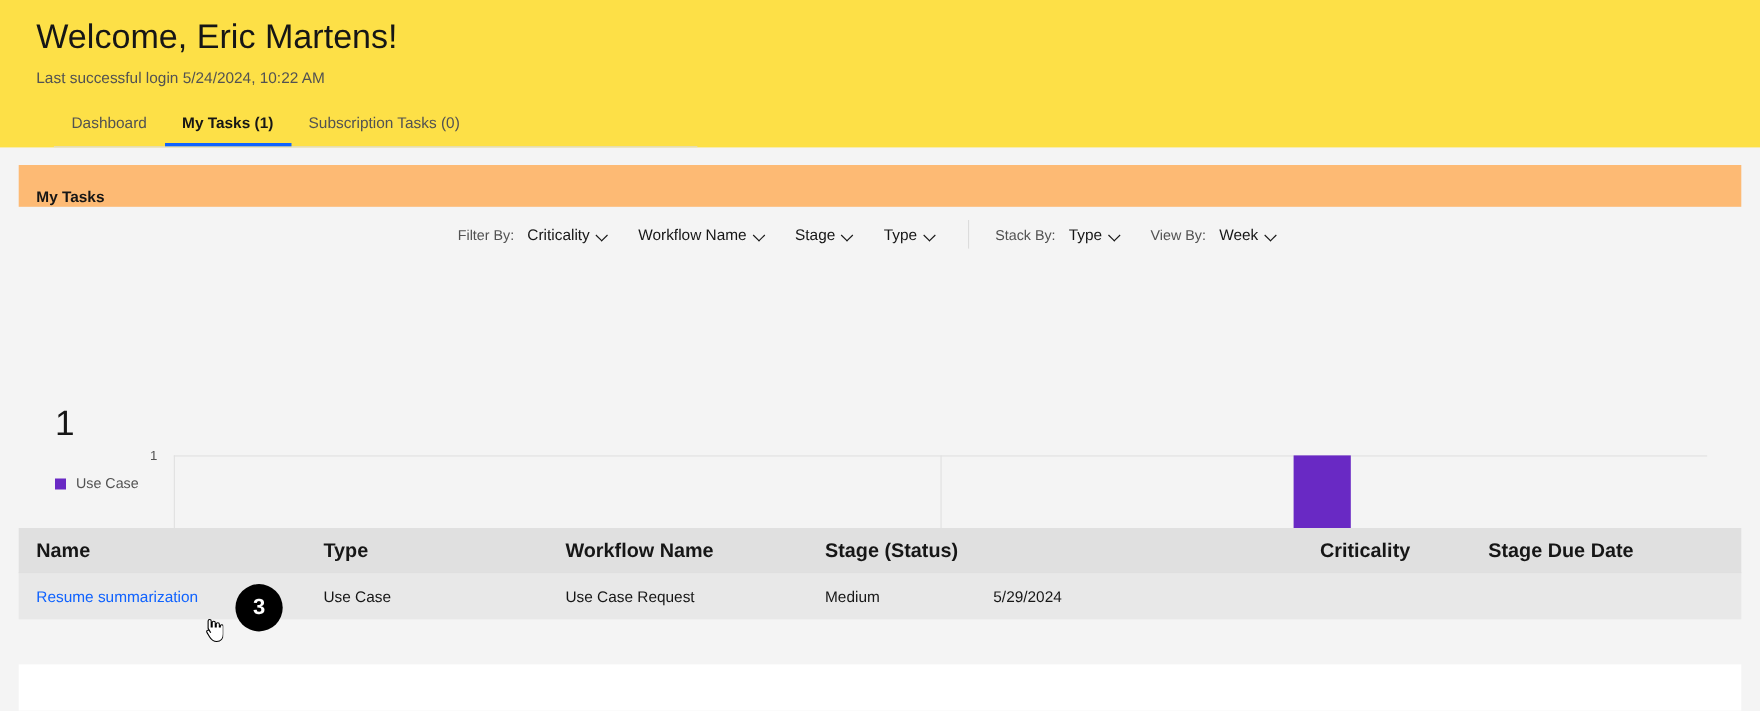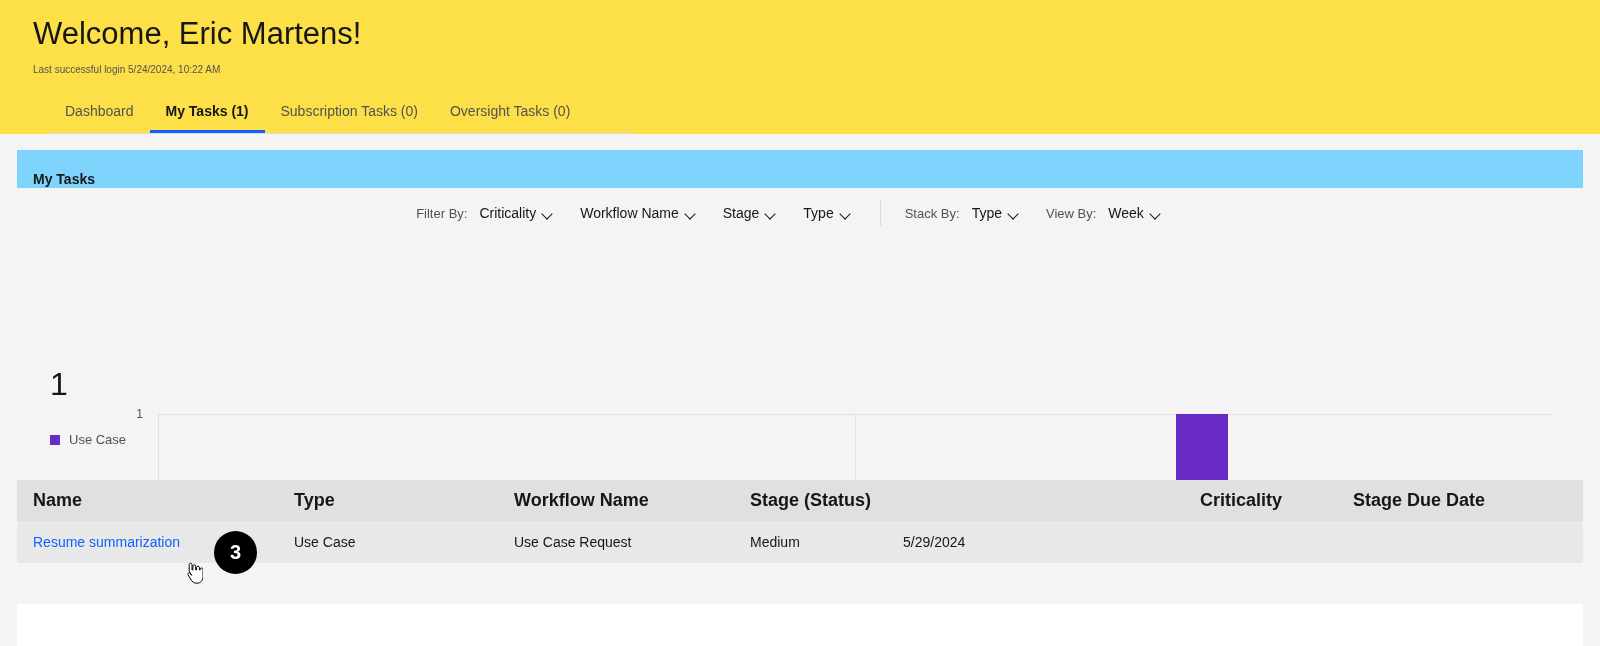--- a/index.html
+++ b/index.html
@@ -12,42 +12,42 @@
     overflow: hidden;
   }
 
   
   .page-header { padding: 14px 0 0 33px; background: #fde047; }
   .welcome-title {
     font-size: 31px; font-weight: 400; line-height: 40px;
     letter-spacing: 0px; color: #161616; margin: 0;
   }
   .last-login {
-    font-size: 10px; line-height: 20px; color: #525252;
+    font-size: 14px; line-height: 20px; color: #525252;
     margin: 6px 0 0 0;
   }
 
   
   .tab-bar {
     margin-top: 16px; display: flex; align-items: flex-end;
     border-bottom: 1px solid #dcdcdc;
     width: 585px; margin-left: 16px; padding-left: 0;
   }
   .tab {
     font-size: 14px; line-height: 18px; color: #525252;
     padding: 6px 16px 10px 16px;
     border-bottom: 3px solid transparent;
     cursor: pointer; white-space: nowrap;
   }
   .tab.active { color: #161616; font-weight: 700; border-bottom-color: #0f62fe; text-align: center; }
 
   
   .card {
     position: absolute; left: 17px; top: 150px;
-    width: 1566px; background: #7dd3fc;
+    width: 1566px; background: #fdba74;
   }
   .card-title {
     font-size: 14px; font-weight: 700; color: #161616;
     padding: 20px 0 0 16px; line-height: 18px;
   }
 
   
   .filter-bar {
     position: absolute; left: 0; top: 46px; width: 100%;
     height: 34px; display: flex; align-items: center;
@@ -161,21 +161,20 @@
 <body>
 
 <div class="page-header">
   <h1 class="welcome-title">Welcome, Eric Martens!</h1>
   <p class="last-login">Last successful login 5/24/2024, 10:22 AM</p>
 
   <div class="tab-bar">
     <div class="tab">Dashboard</div>
     <div class="tab active">My Tasks (1)</div>
     <div class="tab">Subscription Tasks (0)</div>
-    <div class="tab">Oversight Tasks (0)</div>
   </div>
 </div>
 
 <div class="card">
 
   <div class="card-title">My Tasks</div>
 
   <div class="filter-bar">
     <span class="filter-label">Filter By:</span>
 

